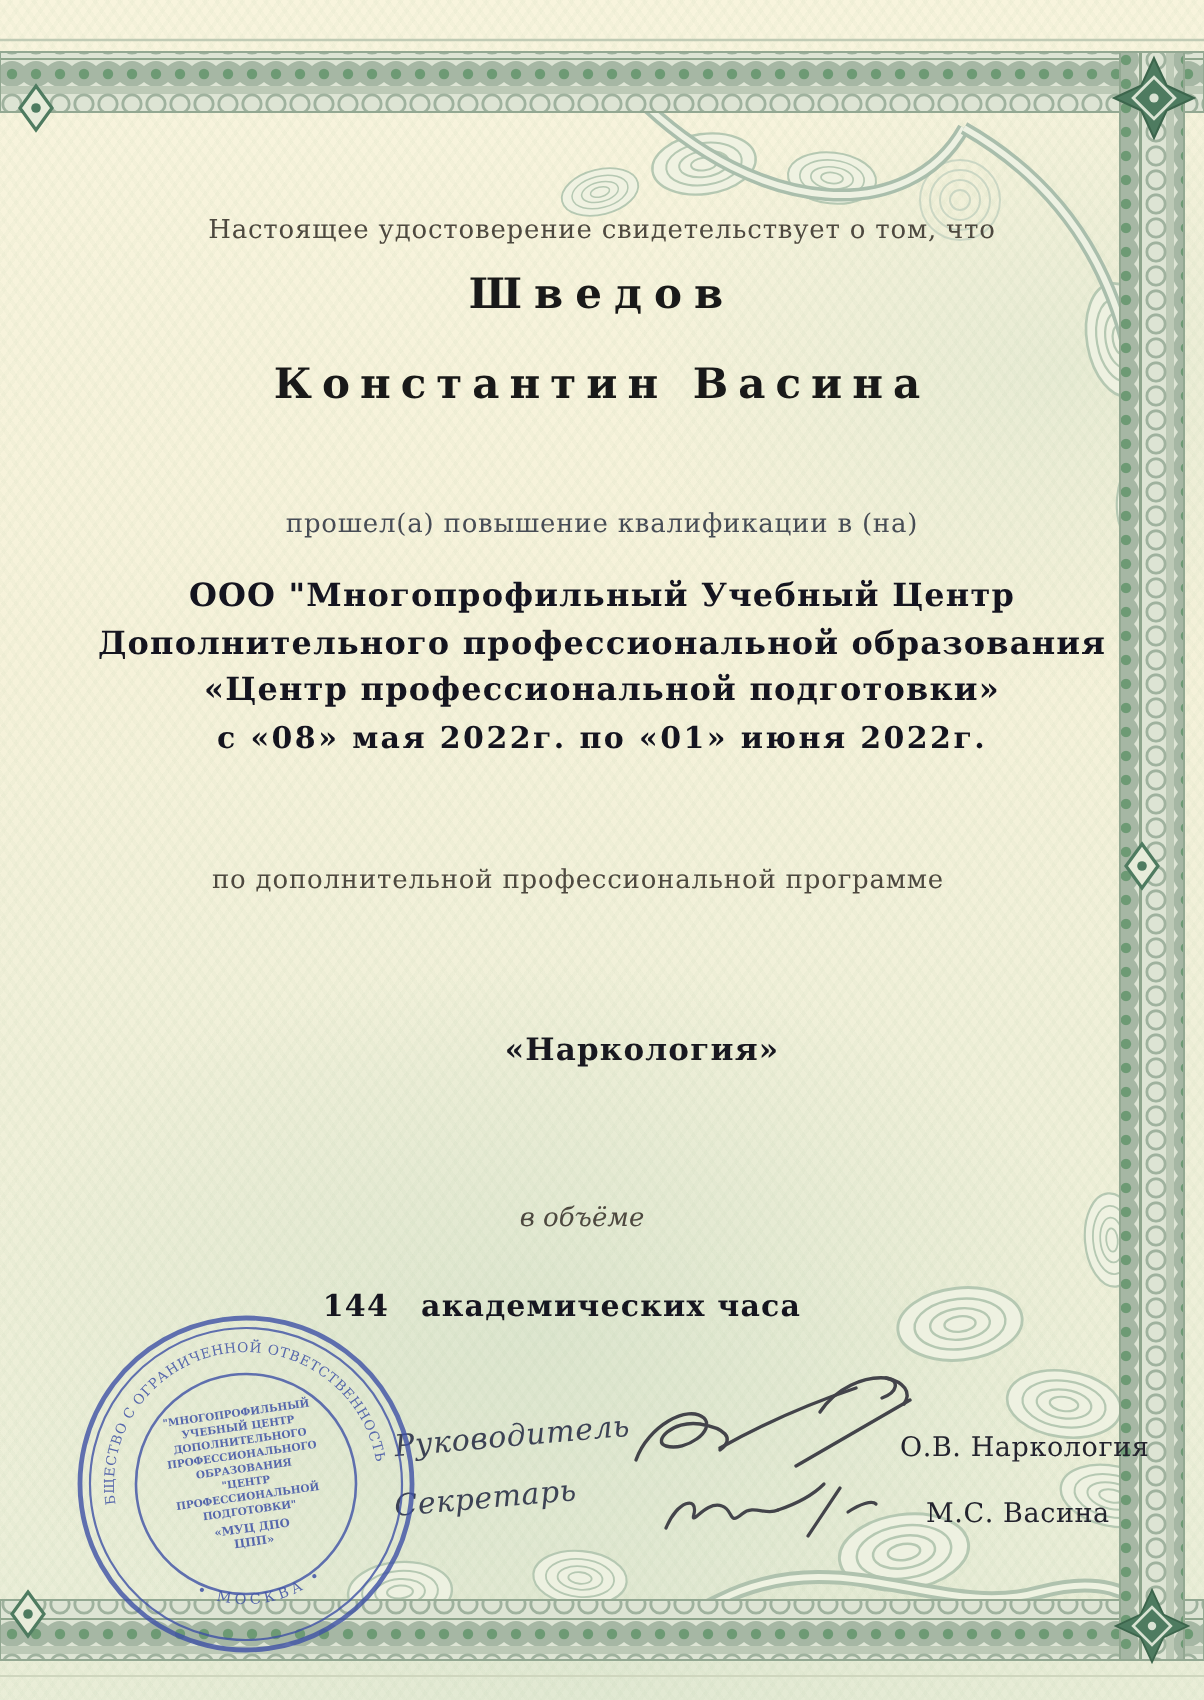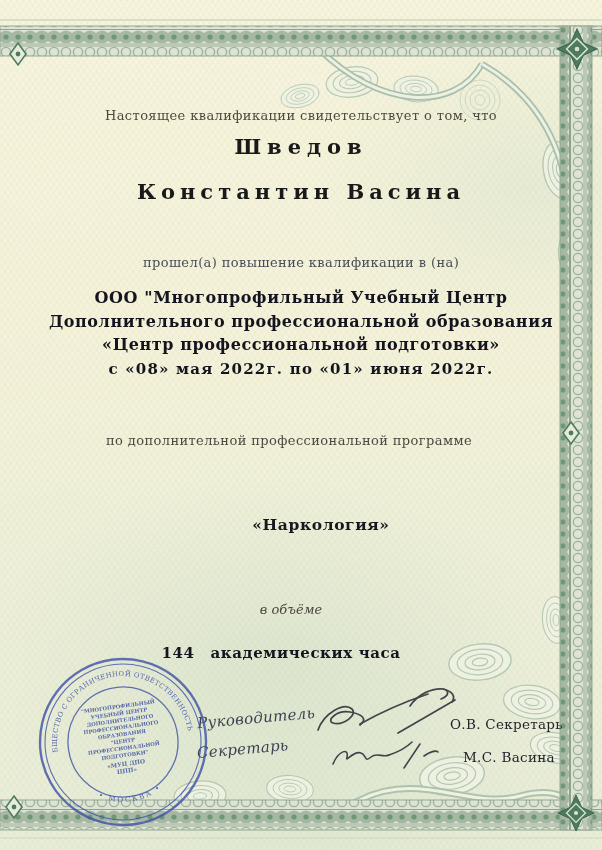--- a/index.html
+++ b/index.html
@@ -126,37 +126,37 @@
     </g>
 
     <use href="#cross" transform="translate(577,49) scale(1.05)"></use>
     <use href="#cross" transform="translate(576,813) scale(0.95)"></use>
     <use href="#diamond" transform="translate(18,54)"></use>
     <use href="#diamond" transform="translate(571,433)"></use>
     <use href="#diamond" transform="translate(14,807)"></use>
   </svg>
 
   <div class="content">
-    <p class="abs intro">Настоящее квалификации свидетельствует о том, что</p>
+    <p class="abs intro">Настоящее удостоверение свидетельствует о том, что</p>
     <p class="abs surname">Шведов</p>
     <p class="abs given">Константин Васина</p>
     <p class="abs completed">прошел(а) повышение квалификации в (на)</p>
     <div class="abs org">
       <div>ООО "Многопрофильный Учебный Центр</div>
       <div>Дополнительного профессиональной образования</div>
       <div>«Центр профессиональной подготовки»</div>
     </div>
     <p class="abs dates">с «08» мая 2022г. по «01» июня 2022г.</p>
     <p class="abs prog-intro">по дополнительной профессиональной программе</p>
     <p class="abs prog-name">«Наркология»</p>
     <p class="abs vol-label">в объёме</p>
     <p class="abs vol-value"><span>144</span><span class="gap"></span><span>академических часа</span></p>
     <div class="role role1">Руководитель</div>
     <div class="role role2">Секретарь</div>
-    <div class="sig-name name1">О.В. Секретарь</div>
+    <div class="sig-name name1">О.В. Наркология</div>
     <div class="sig-name name2">М.С. Васина</div>
   </div>
 
   <svg class="stamp" width="190" height="185" viewBox="0 0 190 185">
     <g transform="rotate(-8 95 92)">
       <g stroke="#3e51a6" fill="none" opacity="0.8">
         <circle cx="95" cy="92" r="83" stroke-width="2.4"></circle>
         <circle cx="95" cy="92" r="78" stroke-width="1.1"></circle>
         <circle cx="95" cy="92" r="55" stroke-width="1.3"></circle>
       </g>

